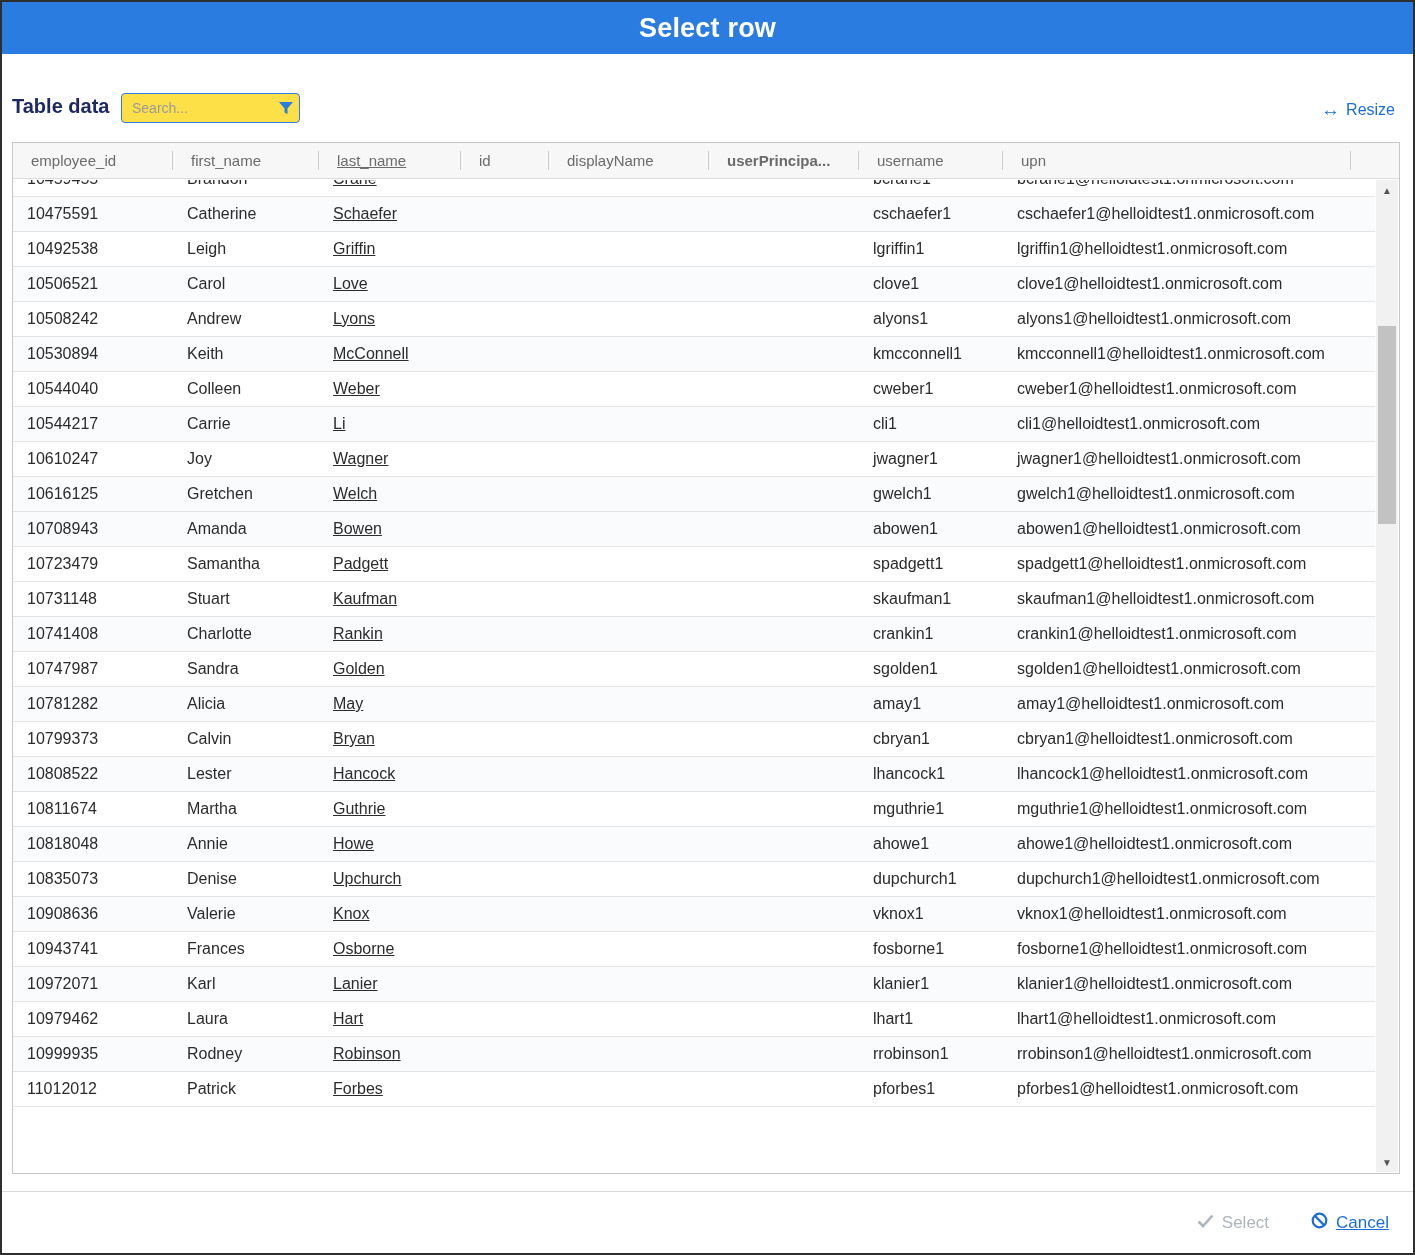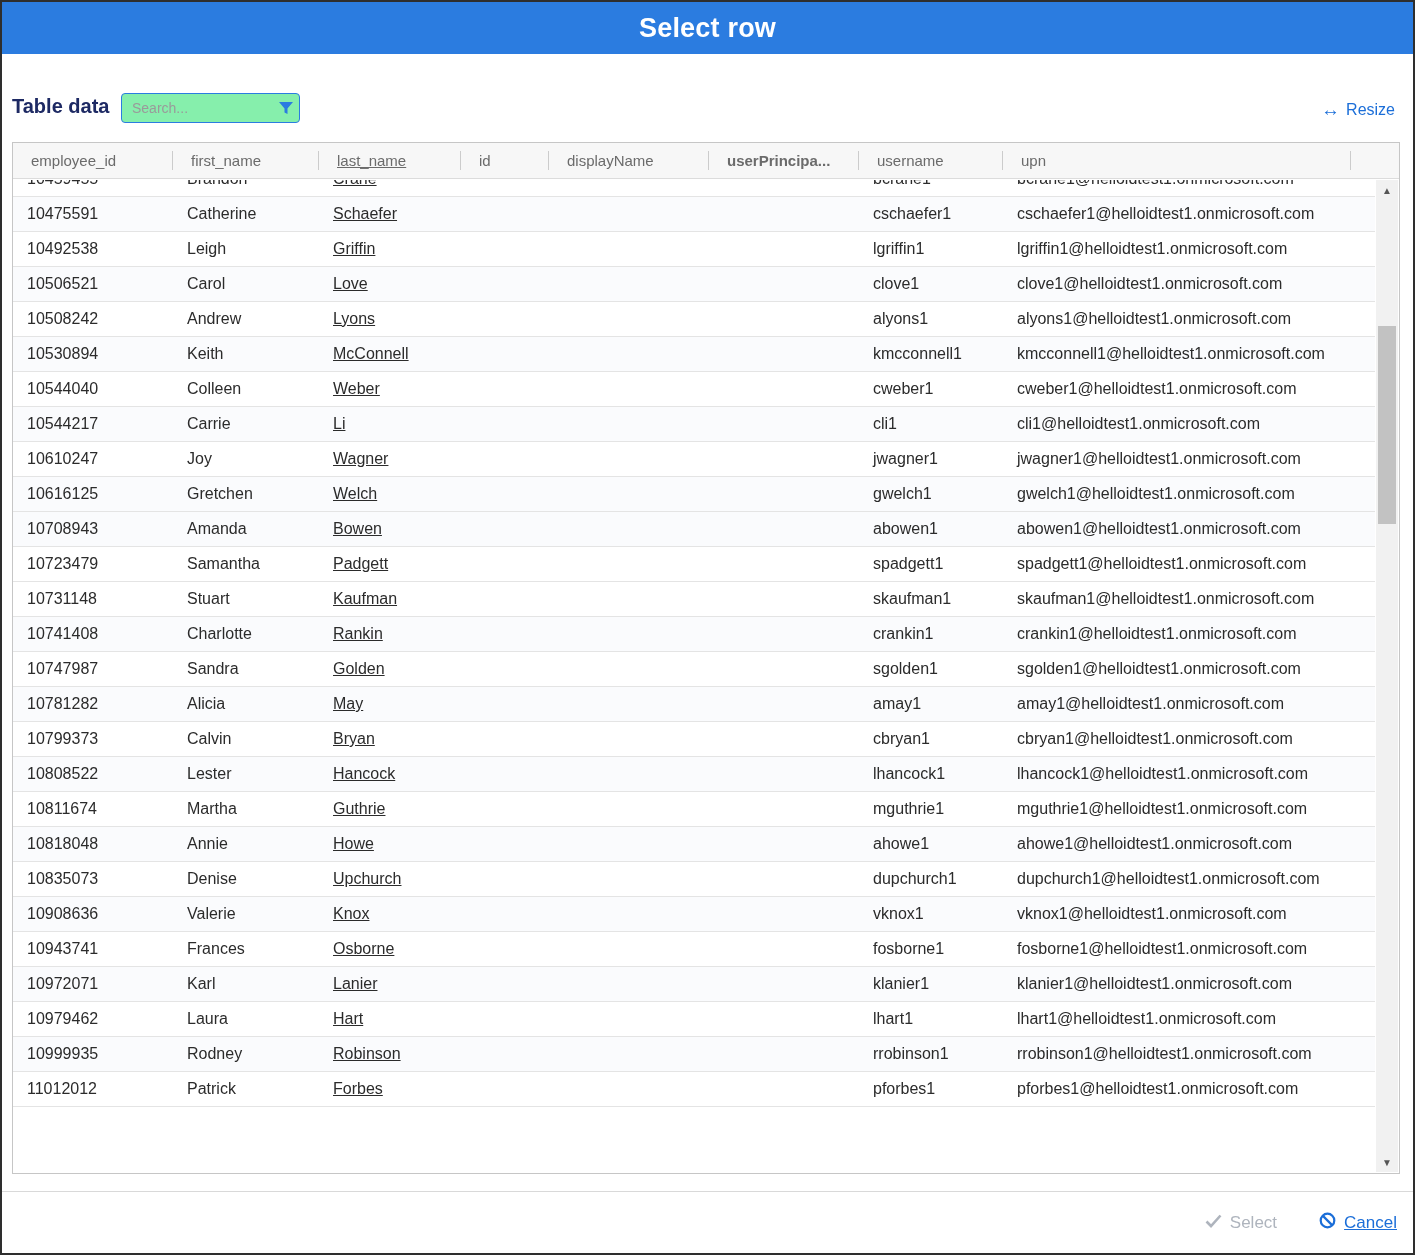--- a/index.html
+++ b/index.html
@@ -12,21 +12,21 @@
   .titlebar {
     position:absolute; top:0; left:0; right:0; height:52px;
     background:#2b7ce0; display:flex; align-items:center; justify-content:center;
   }
   .titlebar .title { color:#ffffff; font-size:27px; font-weight:bold; letter-spacing:0.2px; }
   
   .toolbar { position:absolute; top:60px; left:0; right:0; height:80px; background:#ffffff; }
   .table-label { position:absolute; left:10px; top:33px; font-size:20px; font-weight:bold; color:#1d2963; }
   .searchbox {
     position:absolute; left:119px; top:31px; width:179px; height:30px;
-    border:1px solid #2b7ce0; border-radius:4px; background:#86efac;
+    border:1px solid #2b7ce0; border-radius:4px; background:#fde047;
     display:flex; align-items:center;
   }
   .searchbox input {
     border:none; outline:none; background:transparent; flex:1;
     font-family:"Liberation Sans","DejaVu Sans",sans-serif;
     font-size:14px; color:#333; padding:0 4px 0 10px; min-width:0;
   }
   .searchbox input::placeholder { color:#9a9a9a; }
   .filter-icon { width:26px; display:flex; align-items:center; justify-content:center; cursor:pointer; }
   .resize-link {
@@ -66,21 +66,21 @@
     background:#f1f1f1; display:flex; flex-direction:column; align-items:center;
   }
   .sb-btn { width:22px; height:20px; display:flex; align-items:center; justify-content:center; color:#555; font-size:10px; cursor:pointer; flex:none; }
   .sb-track { position:relative; flex:1; width:100%; }
   .sb-thumb { position:absolute; top:126px; left:2px; width:18px; height:198px; background:#c2c2c2; cursor:pointer; }
   .sb-down { position:absolute; bottom:0; }
   
   .footer-divider { position:absolute; left:0; right:0; top:1189px; border-top:1px solid #d9d9d9; }
   .footer {
     position:absolute; left:0; right:0; bottom:0; height:61px;
-    display:flex; align-items:center; justify-content:flex-end; gap:42px; padding-right:16px;
+    display:flex; align-items:center; justify-content:flex-end; gap:42px; padding-right:24px;
     background:#ffffff;
   }
   .btn { display:flex; align-items:center; gap:8px; font-size:17px; background:none; border:none; font-family:inherit; }
   .btn-select { color:#aeb4bd; cursor:default; }
   .btn-cancel { color:#1b6ed8; cursor:pointer;text-decoration:underline; }
 </style>
 </head>
 <body>
 
 <div class="window">

